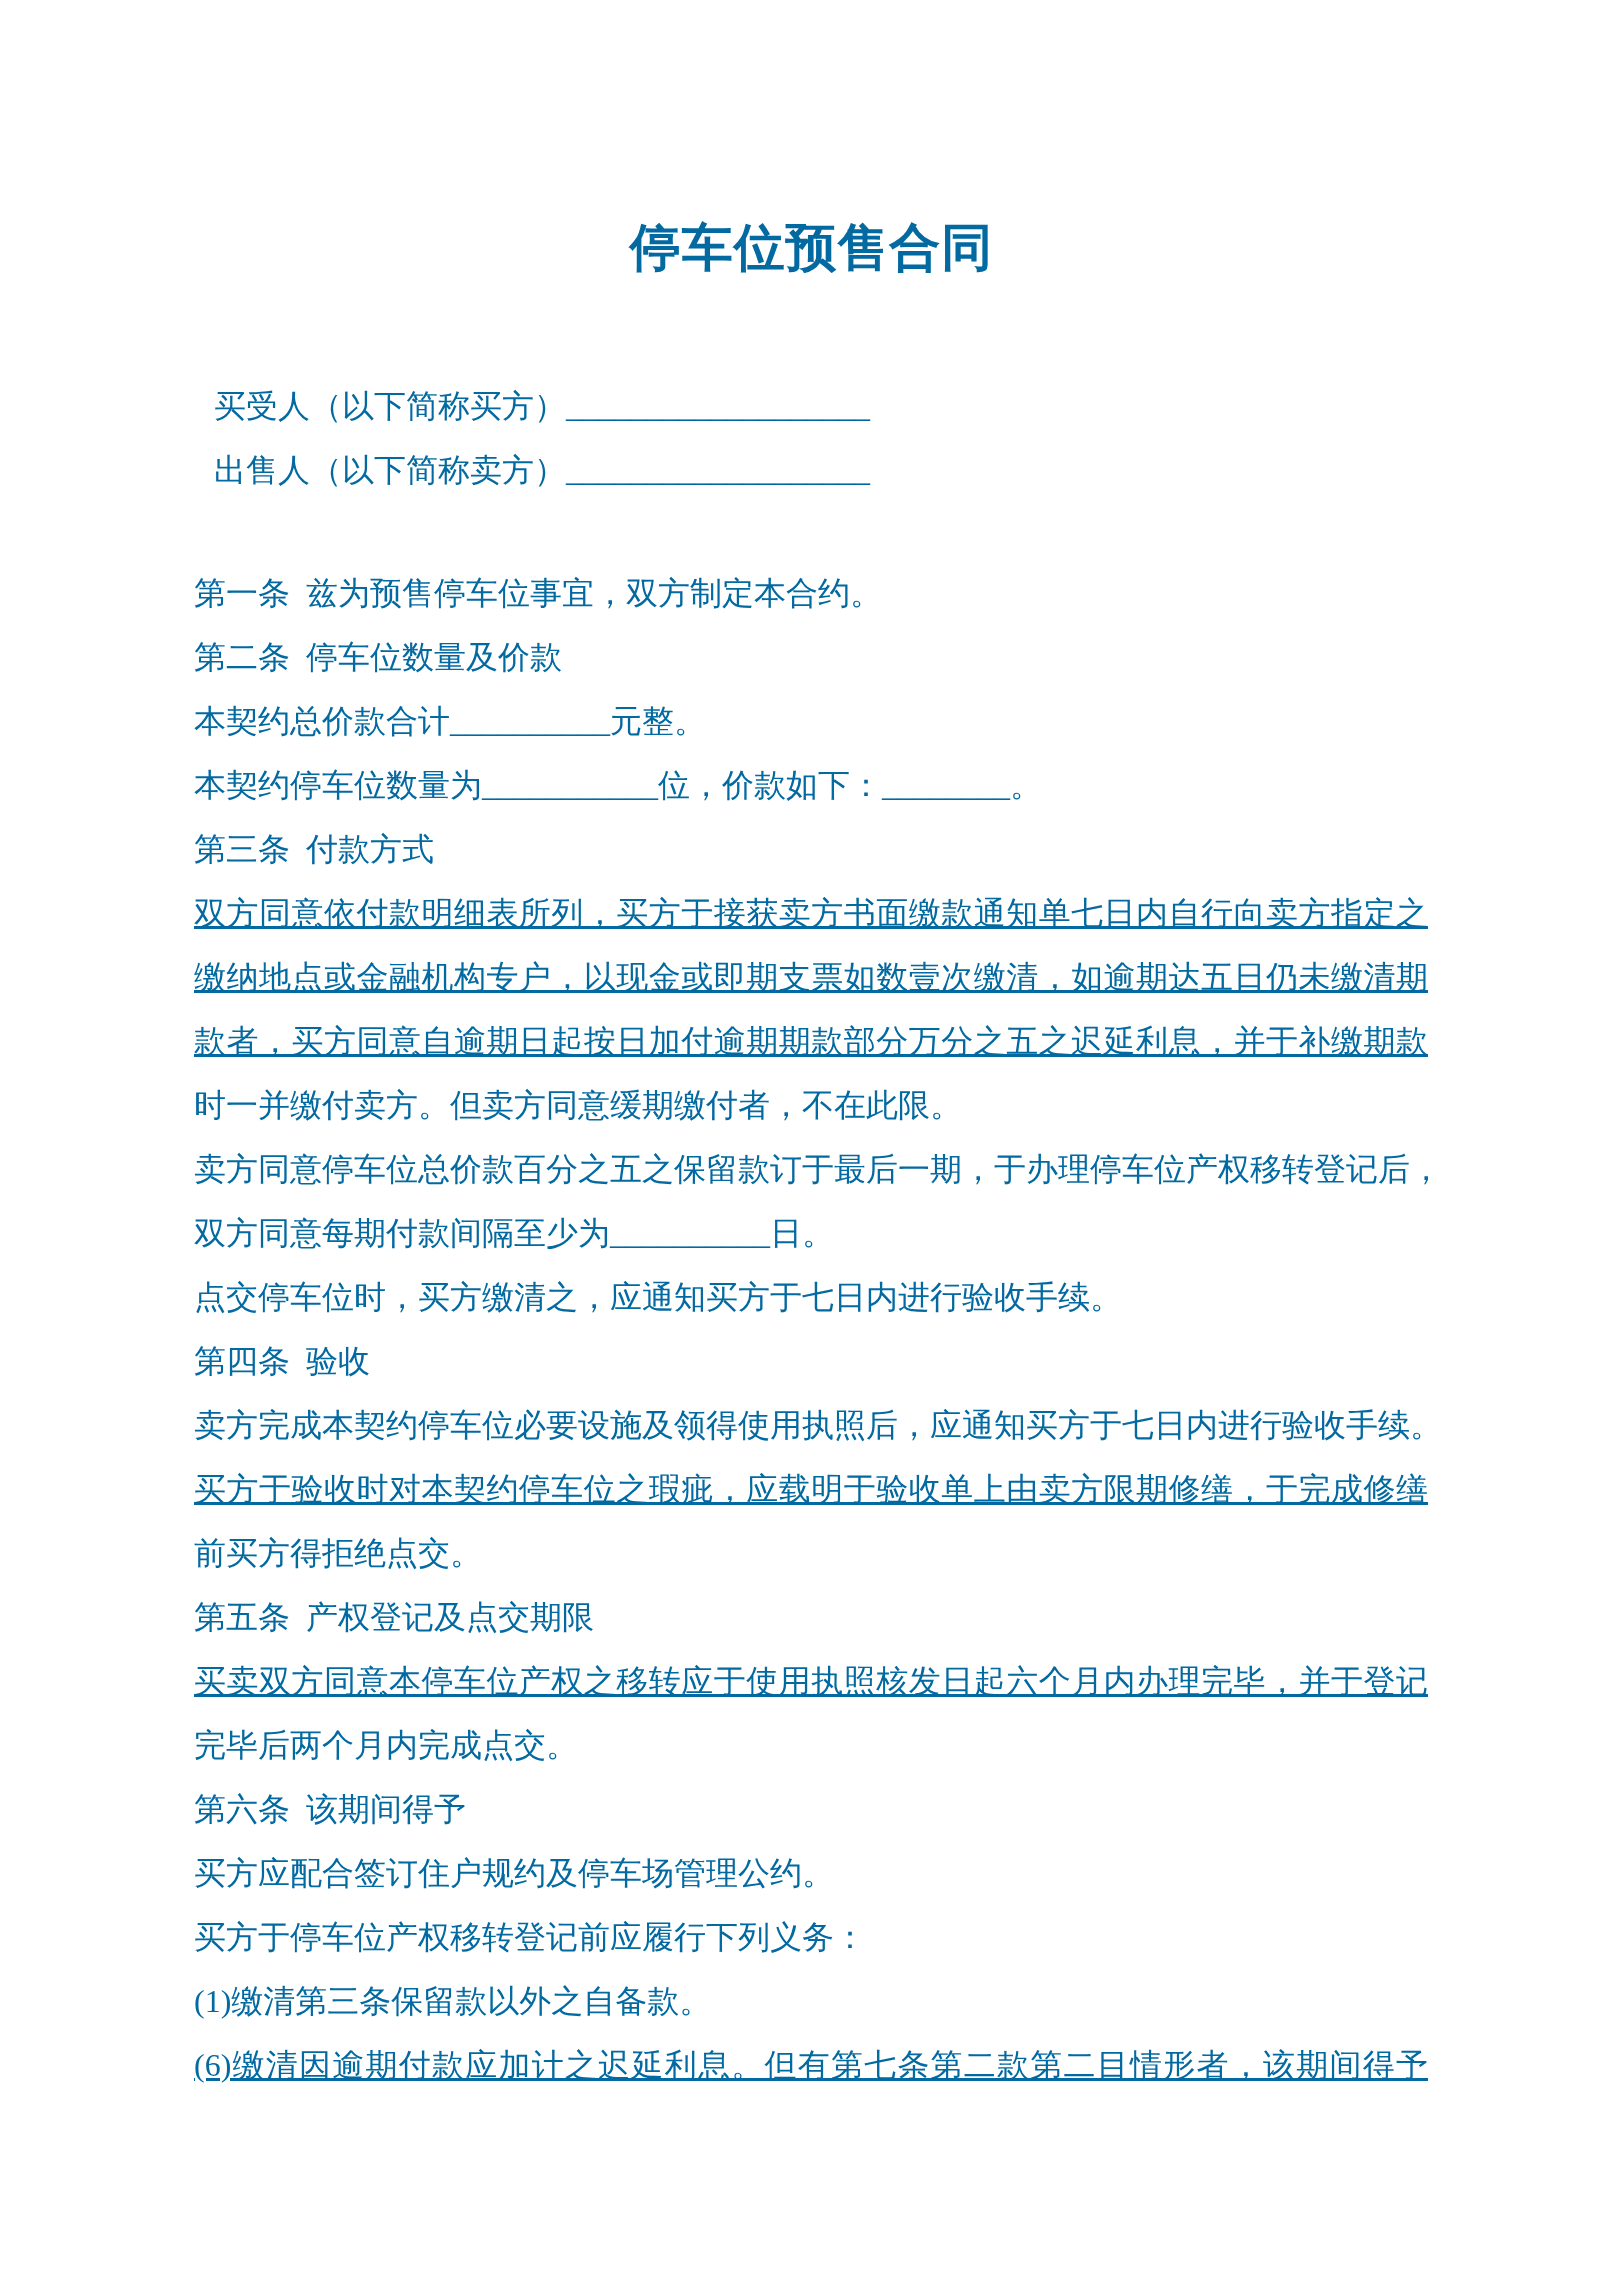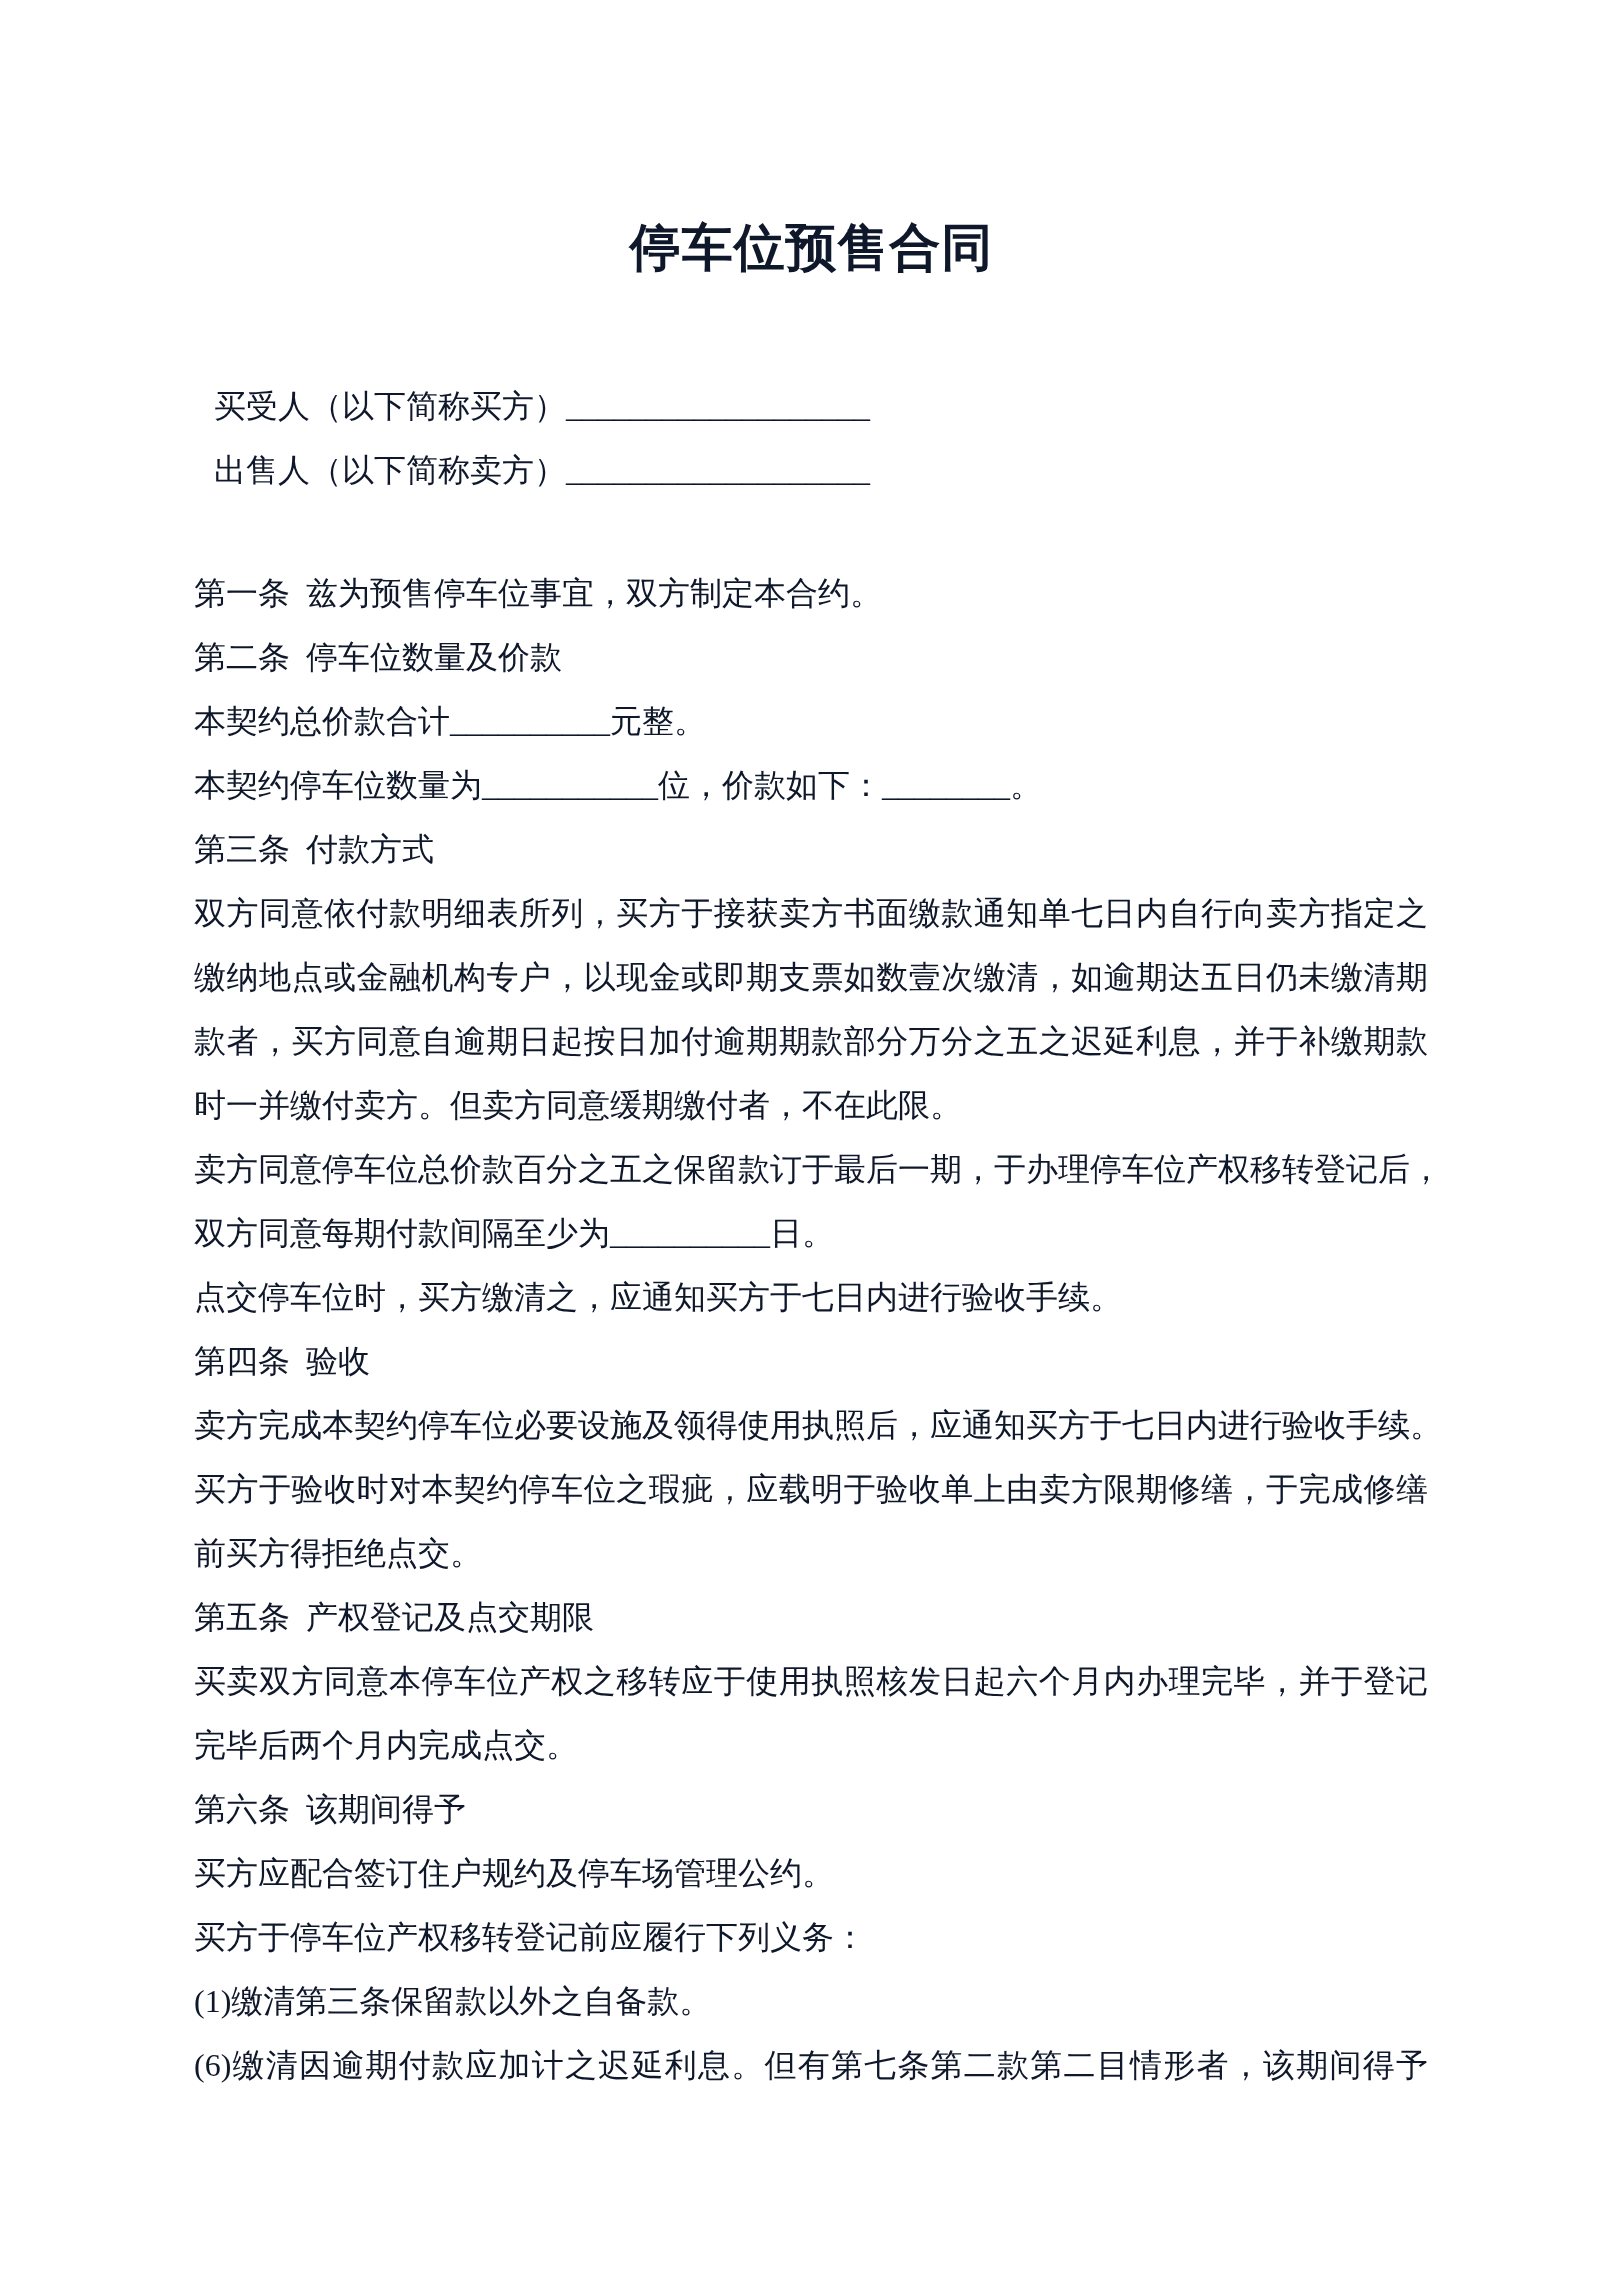--- a/index.html
+++ b/index.html
@@ -6,21 +6,21 @@
   html, body { background: #ffffff; }
   .page {
     position: relative;
     width: 1623px;
     height: 2294px;
     background: #ffffff;
     outline: 0.9px solid #e3e3e3;
     outline-offset: -0.9px;
     overflow: hidden;
     font-family: "Liberation Serif", "DejaVu Serif", serif;
-    color: #0f172a;
+    color: #0369a1;
   }
   .doc-title {
     position: absolute;
     top: 216px;
     left: 0;
     width: 100%;
     text-align: center;
     font-size: 51px;
     line-height: 64px;
     font-weight: bold;
@@ -48,20 +48,21 @@
   }
   .body-block .line {
     height: 64px;
     line-height: 64px;
     font-size: 32px;
     white-space: nowrap;
   }
   .body-block .line.full {
     text-align: justify;
     text-align-last: justify;
+    text-decoration: underline;
   }
   .footer {
     position: absolute;
     top: 2129px;
     left: 0;
     width: 100%;
     text-align: center;
     font-size: 27px;
     line-height: 27px;
     white-space: nowrap;

